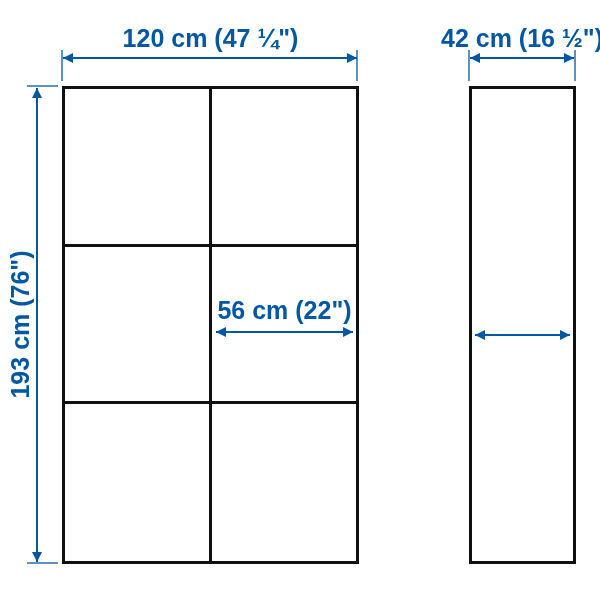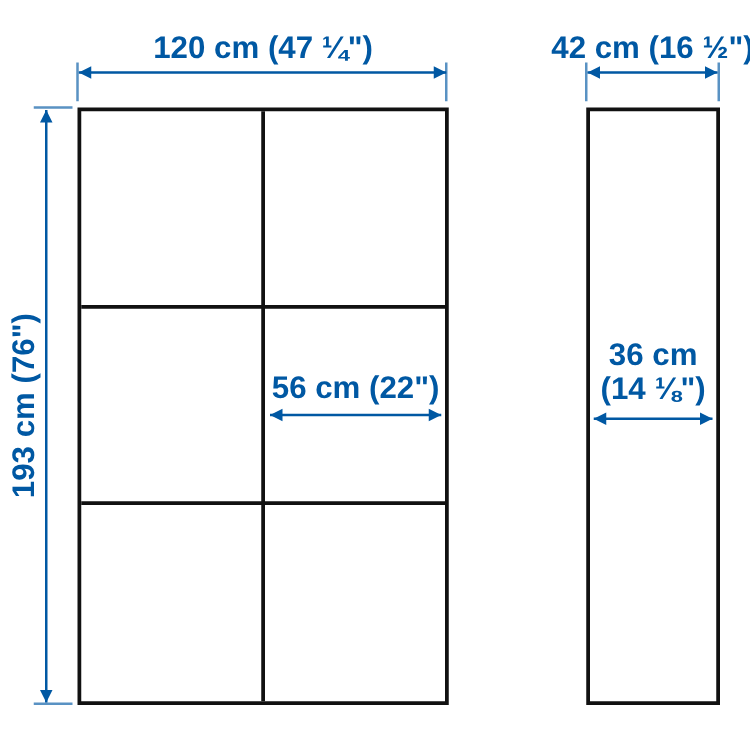--- a/index.html
+++ b/index.html
@@ -161,19 +161,15 @@
   <div class="tick-v t-sw-r"></div>
 
   <div class="dim-label height-label">193 cm (76")</div>
   <div class="v-arrow height-arrow"></div>
   <div class="tick-h t-h-top"></div>
   <div class="tick-h t-h-bot"></div>
 
   <div class="dim-label shelf-width-label">56 cm (22")</div>
   <div class="h-arrow shelf-width-arrow"></div>
 
-  <div class="dim-label depth-label">
-    <div>36 cm</div>
-    <div>(14 ⅛")</div>
-  </div>
   <div class="h-arrow depth-arrow"></div>
 
 </div>
 
 </body></html>

